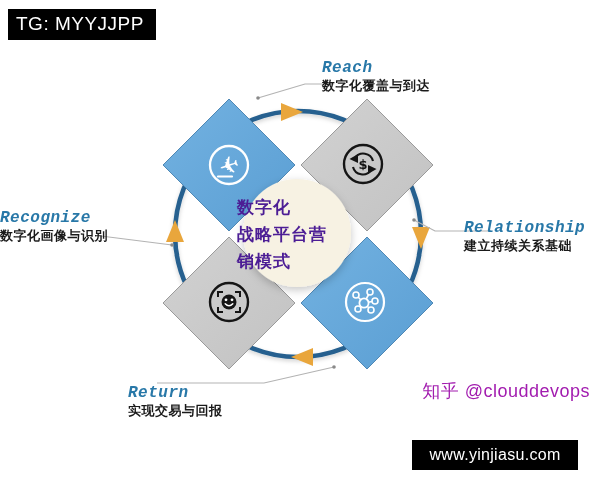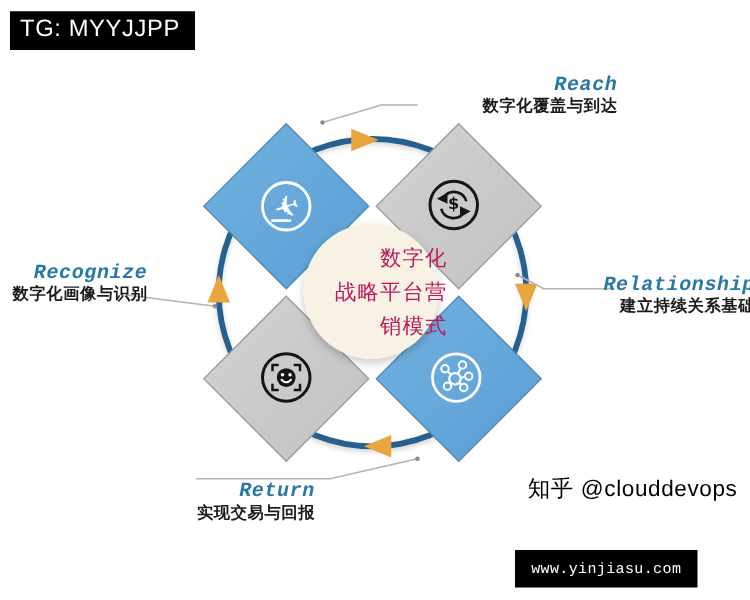--- a/index.html
+++ b/index.html
@@ -8,45 +8,45 @@
     overflow:hidden;font-family:"Liberation Sans",sans-serif;
   }
   #stage svg{position:absolute;left:0;top:0;}
 
   .badge{
     position:absolute;background:#000000;color:#ffffff;
     font-family:"Liberation Sans",sans-serif;
   }
   #tg-badge{left:8px;top:9px;font-size:19px;padding:4px 12px 5px 8px;letter-spacing:0.5px;}
   #site-badge{
-    left:412px;top:440px;width:146px;height:30px;font-size:12px;
-    display:flex;align-items:center;justify-content:center;letter-spacing:0.3px;font-family:Liberation Mono, monospace;
+    left:412px;top:440px;width:166px;height:30px;font-size:16px;
+    display:flex;align-items:center;justify-content:center;letter-spacing:0.3px;
   }
   #watermark{
     position:absolute;left:400px;top:379px;width:190px;text-align:right;
-    color:#000000;font-size:18px;letter-spacing:0.5px;
+    color:#a21caf;font-size:18px;letter-spacing:0.5px;
   }
 
-  .quad-label{position:absolute;text-align:right;line-height:1.15;}
+  .quad-label{position:absolute;text-align:left;line-height:1.15;}
   .quad-label .en{
     font-family:"Liberation Mono",monospace;font-style:italic;font-weight:bold;
     color:#2878a8;font-size:16px;letter-spacing:0.5px;
   }
   .quad-label .zh{
     font-family:"DejaVu Serif",serif;font-weight:bold;color:#1a1a1a;
     font-size:13px;margin-top:2px;letter-spacing:0.5px;white-space:nowrap;
   }
   #label-reach{left:322px;top:59px;width:172px;}
   #label-relationship{left:464px;top:219px;width:140px;}
   #label-recognize{left:0px;top:209px;width:118px;}
   #label-return{left:128px;top:384px;width:124px;}
 
   #center-text{
-    position:absolute;left:237px;top:194px;width:121px;text-align:right;
-    font-family:"DejaVu Serif",serif;font-weight:normal;color:#be185d;
+    position:absolute;left:237px;top:194px;width:121px;text-align:left;
+    font-family:"DejaVu Serif",serif;font-weight:bold;color:#4c1d95;
     font-size:17px;line-height:27px;letter-spacing:1px;
   }
 </style>
 </head>
 <body>
 
 <div id="stage">
 
   <svg width="600" height="480" viewBox="0 0 600 480">
     <defs>

